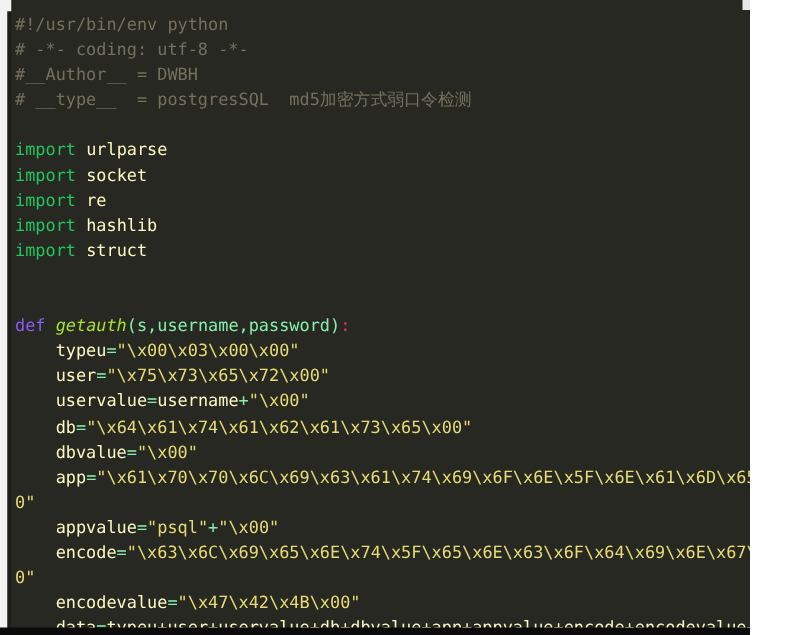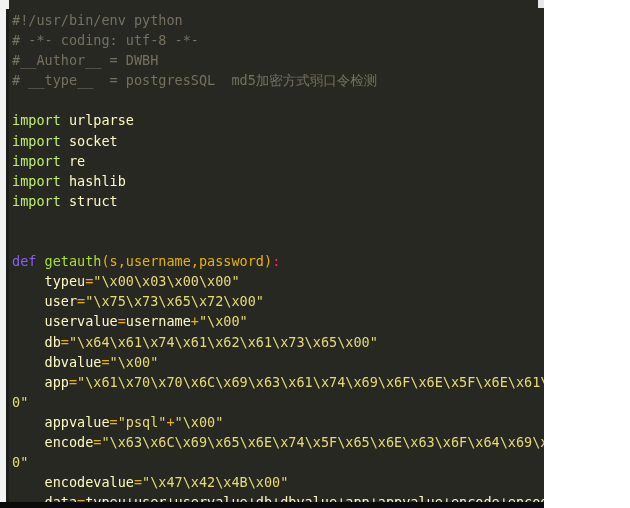--- a/index.html
+++ b/index.html
@@ -11,21 +11,21 @@
   body {
     width: 630px;
     height: 508px;
     overflow: hidden;
     font-family: "DejaVu Sans Mono", "Liberation Mono", monospace;
   }
 
   
   #code-viewer {
     position: relative;
-    width: 544px;
+    width: 600px;
     height: 508px;
     background: #272822;
     box-sizing: border-box;
     overflow: hidden;
   }
 
   
   #left-gutter {
     position: absolute;
     left: 0;
@@ -99,27 +99,27 @@
   
   .ln.wraps {
     padding-left: 12px;
     text-indent: 0;
   }
 
   .blank { display: block; height: 20.1px; }
 
   
   .c   { color: #75715e; }            
-  .kw  { color: #bef264; }            
+  .kw  { color: #22c55e; }            
   .kw2 { color: #8b5cf6; font-style: normal; }  
-  .fn  { color: #a6e22e; }            
+  .fn  { color: #a6e22e; font-style: italic; }            
   .s   { color: #e6db74; }            
   .p   { color: #fef9c3; }            
   .op  { color: #f92672; }            
-  .pun { color: #eab308; }            
+  .pun { color: #86efac; }            
 </style>
 </head>
 <body>
 
 <div id="code-viewer">
 
   <div id="code-scroll">
     <pre id="code-block"><span class="ln"><span class="c">#!/usr/bin/env python</span></span><span class="ln"><span class="c"># -*- coding: utf-8 -*-</span></span><span class="ln"><span class="c">#__Author__ = DWBH</span></span><span class="ln"><span class="c"># __type__  = postgresSQL  md5加密方式弱口令检测</span></span><span class="blank"></span><span class="ln"><span class="kw">import</span> <span class="p">urlparse</span></span><span class="ln"><span class="kw">import</span> <span class="p">socket</span></span><span class="ln"><span class="kw">import</span> <span class="p">re</span></span><span class="ln"><span class="kw">import</span> <span class="p">hashlib</span></span><span class="ln"><span class="kw">import</span> <span class="p">struct</span></span><span class="blank"></span><span class="blank"></span><span class="ln"><span class="kw2">def</span> <span class="fn">getauth</span><span class="pun">(s,username,password)</span><span class="op">:</span></span><span class="ln">    <span class="p">typeu</span><span class="pun">=</span><span class="s">"\x00\x03\x00\x00"</span></span><span class="ln">    <span class="p">user</span><span class="pun">=</span><span class="s">"\x75\x73\x65\x72\x00"</span></span><span class="ln">    <span class="p">uservalue</span><span class="pun">=</span><span class="p">username</span><span class="pun">+</span><span class="s">"\x00"</span></span><span class="ln">    <span class="p">db</span><span class="pun">=</span><span class="s">"\x64\x61\x74\x61\x62\x61\x73\x65\x00"</span></span><span class="ln">    <span class="p">dbvalue</span><span class="pun">=</span><span class="s">"\x00"</span></span><span class="ln">    <span class="p">app</span><span class="pun">=</span><span class="s">"\x61\x70\x70\x6C\x69\x63\x61\x74\x69\x6F\x6E\x5F\x6E\x61\x6D\x65\x00"</span></span><span class="ln">    <span class="p">appvalue</span><span class="pun">=</span><span class="s">"psql"</span><span class="pun">+</span><span class="s">"\x00"</span></span><span class="ln">    <span class="p">encode</span><span class="pun">=</span><span class="s">"\x63\x6C\x69\x65\x6E\x74\x5F\x65\x6E\x63\x6F\x64\x69\x6E\x67\x00"</span></span><span class="ln">    <span class="p">encodevalue</span><span class="pun">=</span><span class="s">"\x47\x42\x4B\x00"</span></span><span class="ln wraps">    <span class="p">data</span><span class="pun">=</span><span class="p">typeu+user+uservalue+db+dbvalue+app+appvalue+encode+encodevalue+</span><span class="s">"\x00"</span></span></pre>
   </div>
 

